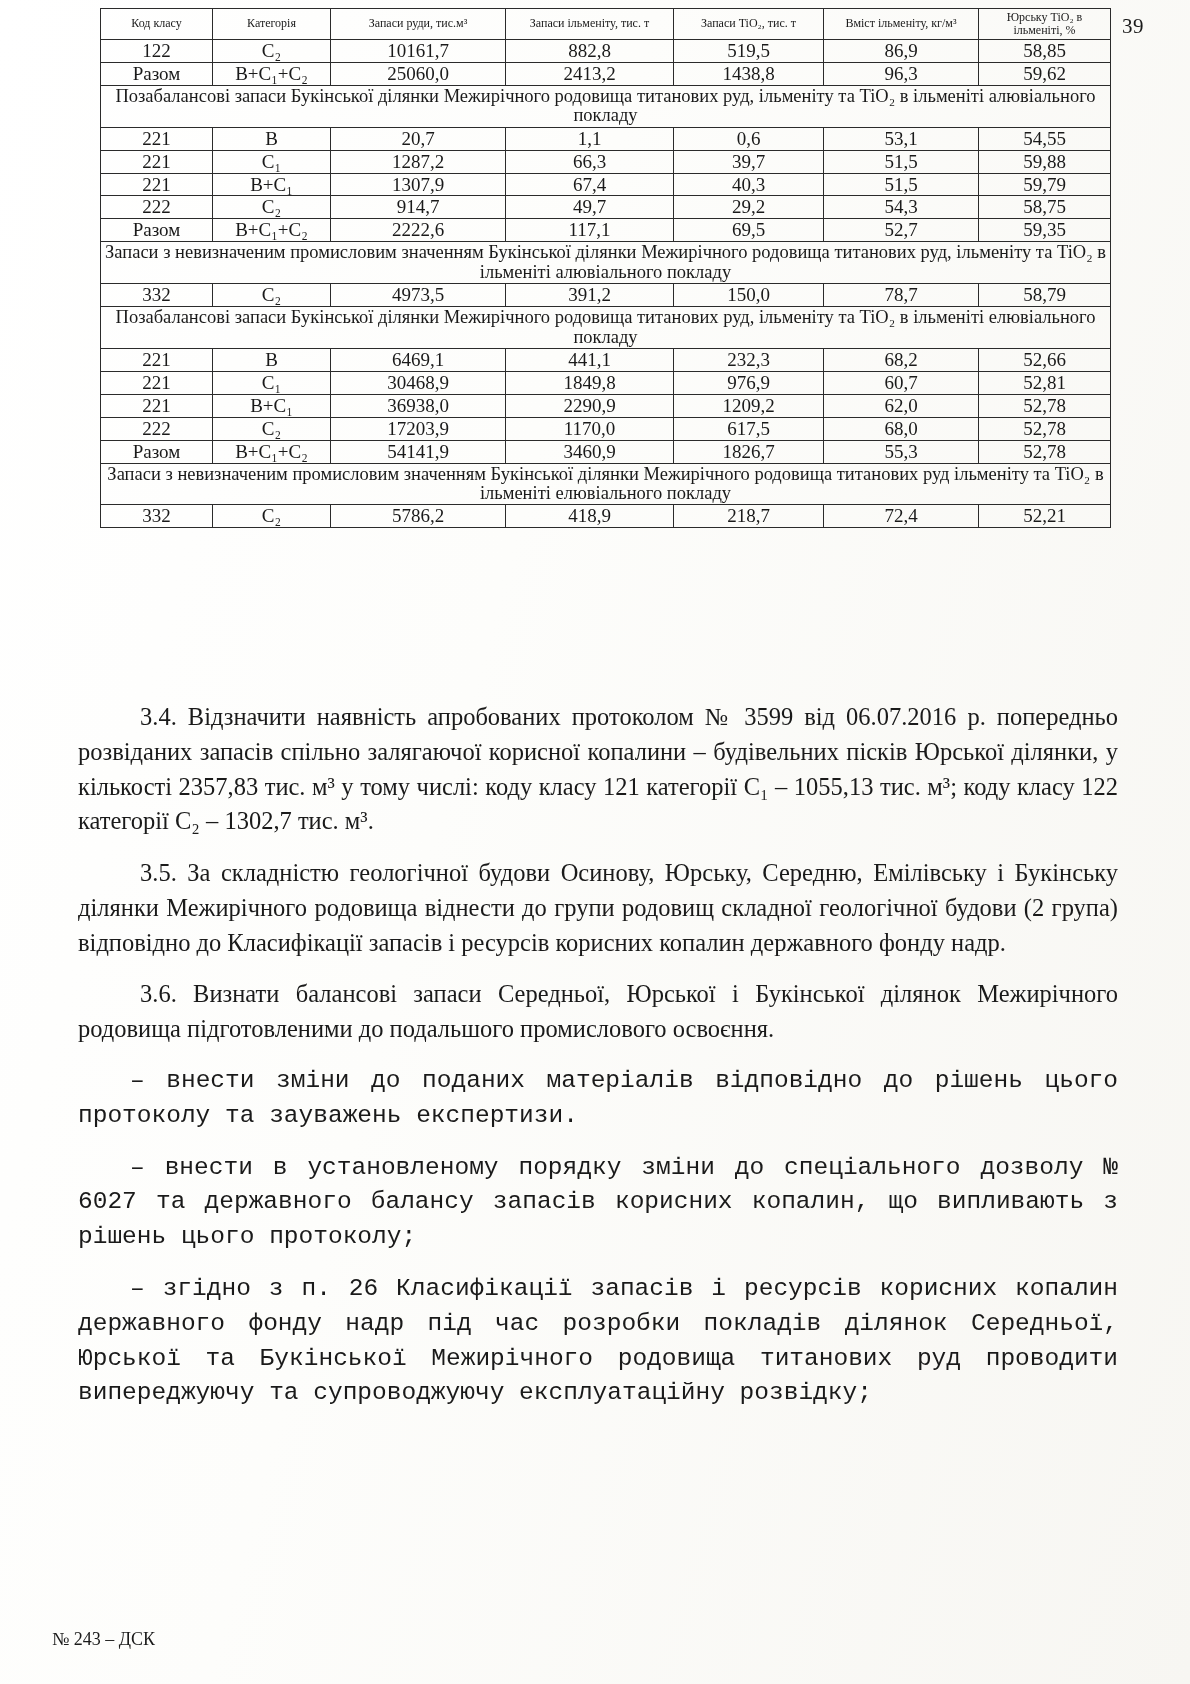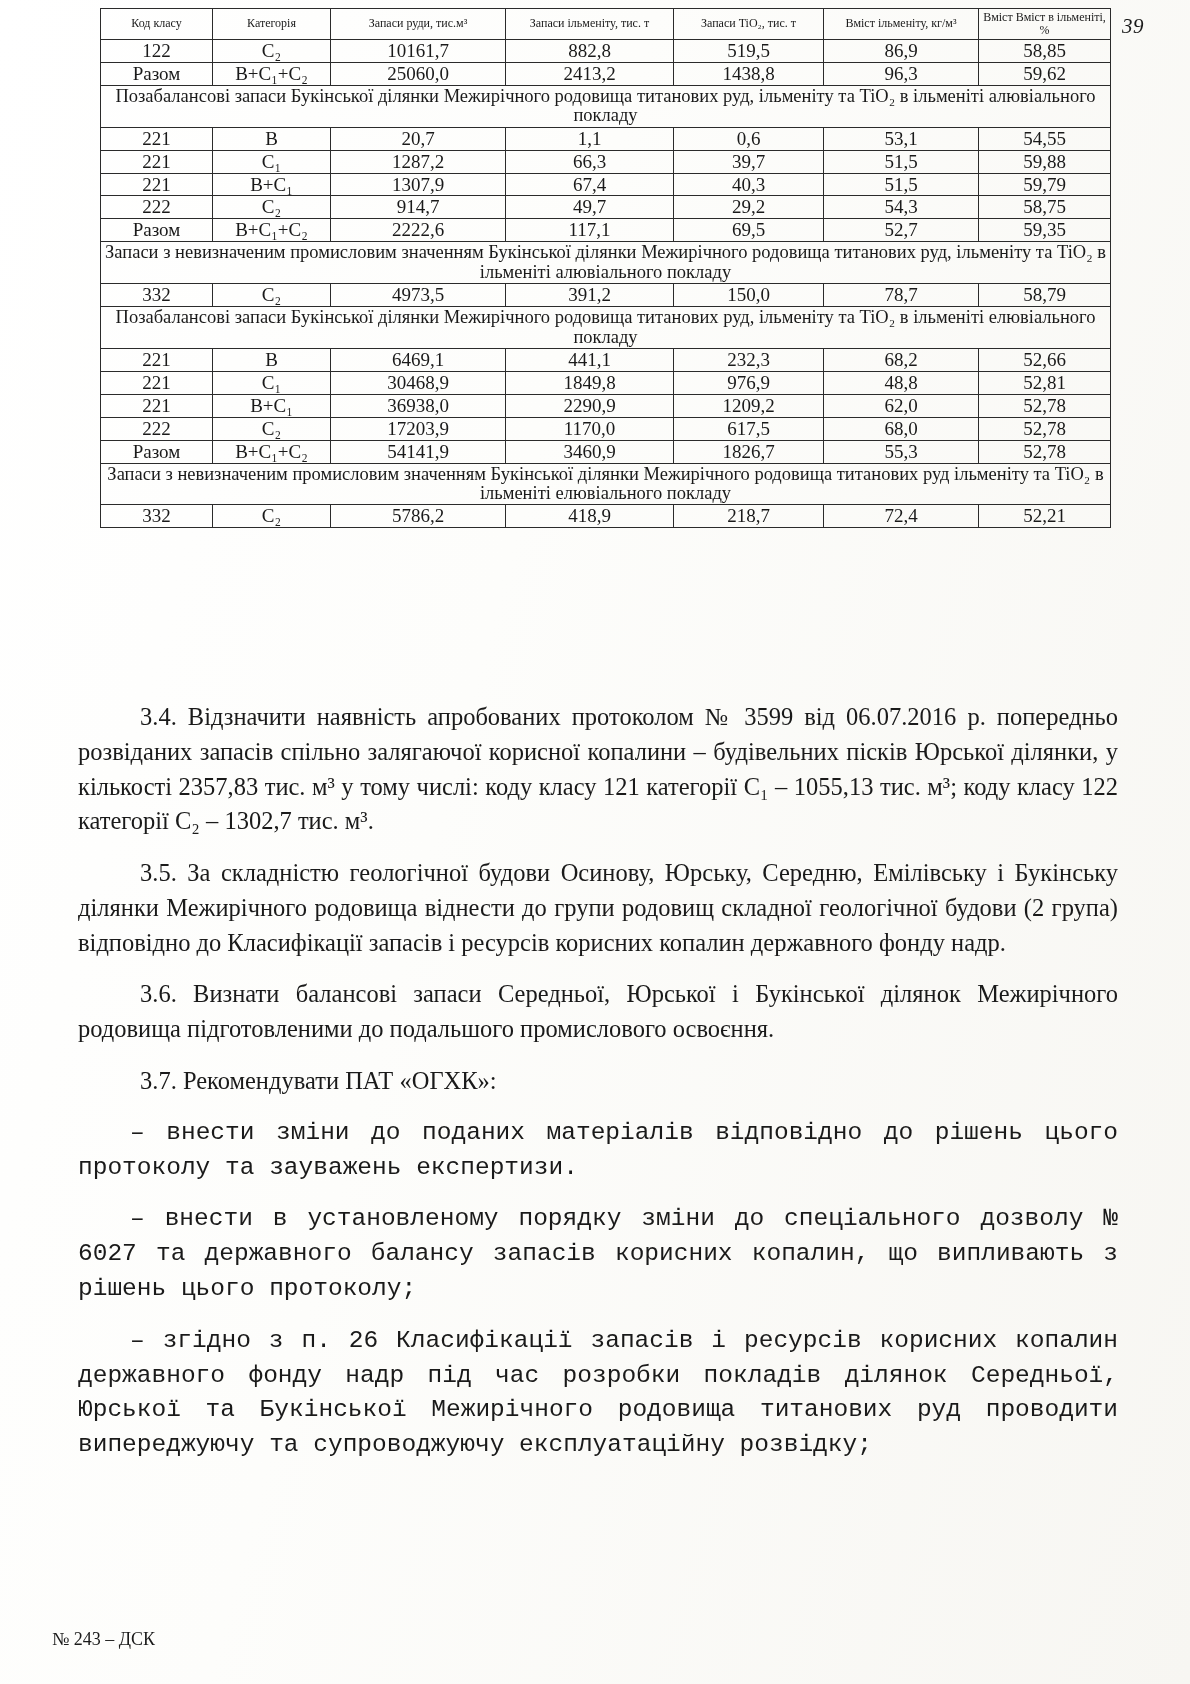--- a/index.html
+++ b/index.html
@@ -19,21 +19,20 @@
     position: absolute;
     inset: 0;
     background: linear-gradient(105deg, #ffffff 0%, #fdfdfb 40%, #f7f6f2 100%);
   }
   .page-number {
     position: absolute;
     top: 14px;
     right: 46px;
     font-size: 21px;
     letter-spacing: 0.5px;
-    font-style: italic;
   }
 
   
   .table-wrap {
     position: absolute;
     left: 100px;
     top: 8px;
     width: 1010px;
   }
   table.res {
@@ -113,21 +112,21 @@
           <col class="col7">
       </colgroup>
       <thead>
         <tr>
           <th>Код класу</th>
           <th>Категорія</th>
           <th>Запаси руди, тис.м³</th>
           <th>Запаси ільменіту, тис. т</th>
           <th>Запаси TiO₂, тис. т</th>
           <th>Вміст ільменіту, кг/м³</th>
-          <th>Вміст Вміст в ільменіті, %</th>
+          <th>Юрську TiO₂ в ільменіті, %</th>
         </tr>
       </thead>
       <tbody id="table-body">
           <tr>
             <td>122</td>
             <td>C₂</td>
             <td>10161,7</td>
             <td>882,8</td>
             <td>519,5</td>
             <td>86,9</td>
@@ -213,21 +212,21 @@
             <td>232,3</td>
             <td>68,2</td>
             <td>52,66</td>
           </tr>
           <tr>
             <td>221</td>
             <td>С₁</td>
             <td>30468,9</td>
             <td>1849,8</td>
             <td>976,9</td>
-            <td>48,8</td>
+            <td>60,7</td>
             <td>52,81</td>
           </tr>
           <tr>
             <td>221</td>
             <td>В+С₁</td>
             <td>36938,0</td>
             <td>2290,9</td>
             <td>1209,2</td>
             <td>62,0</td>
             <td>52,78</td>
@@ -263,21 +262,20 @@
             <td>52,21</td>
           </tr>
         </tbody>
     </table>
   </div>
 
   <div class="body-text">
     <p class="para">3.4. Відзначити наявність апробованих протоколом № 3599 від 06.07.2016 р. попередньо розвіданих запасів спільно залягаючої корисної копалини – будівельних пісків Юрської ділянки, у кількості 2357,83 тис. м³ у тому числі: коду класу 121 категорії С₁ – 1055,13 тис. м³; коду класу 122 категорії С₂ – 1302,7 тис. м³.</p>
     <p class="para">3.5. За складністю геологічної будови Осинову, Юрську, Середню, Емілівську і Букінську ділянки Межирічного родовища віднести до групи родовищ складної геологічної будови (2 група) відповідно до Класифікації запасів і ресурсів корисних копалин державного фонду надр.</p>
     <p class="para">3.6. Визнати балансові запаси Середньої, Юрської і Букінської ділянок Межирічного родовища підготовленими до подальшого промислового освоєння.</p>
-    <p class="para">3.7. Рекомендувати ПАТ «ОГХК»:</p>
     <p class="para dash">– внести зміни до поданих матеріалів відповідно до рішень цього протоколу та зауважень експертизи.</p>
     <p class="para dash">– внести в установленому порядку зміни до спеціального дозволу № 6027 та державного балансу запасів корисних копалин, що випливають з рішень цього протоколу;</p>
     <p class="para dash">– згідно з п. 26 Класифікації запасів і ресурсів корисних копалин державного фонду надр під час розробки покладів ділянок Середньої, Юрської та Букінської Межирічного родовища титанових руд проводити випереджуючу та супроводжуючу експлуатаційну розвідку;</p>
   </div>
 
   <div class="footer">№ 243 – ДСК</div>
 
 </div>
 
 </body></html>

